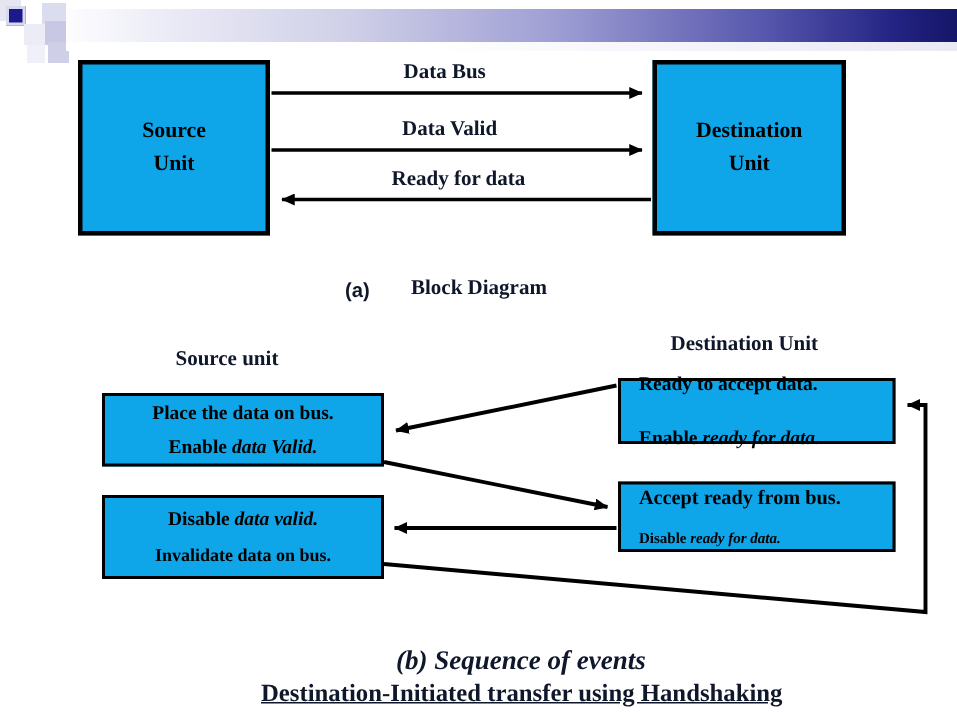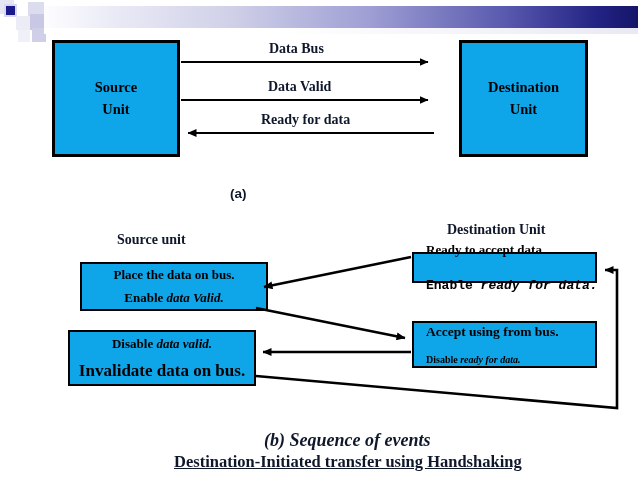--- a/index.html
+++ b/index.html
@@ -82,57 +82,58 @@
     <div class="deco-sq" style="left:18px;top:30px;width:12px;height:12px;background:#f0f0f9;"></div>
     <div class="grad-bar"></div>
     <div class="grad-fade"></div>
   </div>
 
   <div class="ubox unit-box" style="left:52px;top:40px;width:128px;height:117px;">
     <span class="ln">Source</span>
     <span class="ln">Unit</span>
   </div>
 
-  <div class="ubox unit-box" style="left:459px;top:40px;width:129px;height:117px;">
+  <div class="ubox unit-box" style="left:435px;top:40px;width:129px;height:117px;">
     <span class="ln">Destination</span>
     <span class="ln">Unit</span>
   </div>
 
   <div class="lbl" style="left:269px;top:41px;">Data Bus</div>
   <div class="lbl" style="left:268px;top:79px;">Data Valid</div>
   <div class="lbl" style="left:261px;top:112px;">Ready for data</div>
 
   <div class="lbl cap-sans" style="left:230px;top:186px;">(a)</div>
+  <div class="lbl cap-serif" style="left:274px;top:185px;">Block Diagram</div>
 
   <div class="lbl sec-hdr" style="left:117px;top:232px;">Source unit</div>
   <div class="lbl sec-hdr" style="left:447px;top:222px;">Destination Unit</div>
 
-  <div class="ubox sbox center" style="left:68px;top:262px;width:188px;height:49px;margin-left:12px;">
+  <div class="ubox sbox center" style="left:68px;top:262px;width:188px;height:49px;">
     <span class="ln">Place the data on bus.</span>
     <span class="ln" style="margin-top:7px;">
       <span>Enable </span><span class="it">data Valid.</span>
     </span>
   </div>
 
   <div class="ubox sbox center" style="left:68px;top:330px;width:188px;height:56px;">
     <span class="ln">
       <span>Disable </span><span class="it">data valid.</span>
     </span>
-    <span class="ln" style="margin-top:9px;font-size:17px;">Invalidate data on bus.</span>
+    <span class="ln" style="margin-top:9px;font-size:12px;">Invalidate data on bus.</span>
   </div>
 
-  <div class="ubox sbox left" style="left:412px;top:252px;width:185px;height:31px;">
+  <div class="ubox sbox left" style="left:412px;top:252px;width:185px;height:44px;">
     <span class="ln">Ready to accept data.</span>
-    <span class="ln" style="margin-top:20px;font-family:Liberation Mono, monospace;">
+    <span class="ln" style="margin-top:20px;">
       <span>Enable </span><span class="it">ready for data.</span>
     </span>
   </div>
 
   <div class="ubox sbox left" style="left:412px;top:321px;width:185px;height:47px;">
-    <span class="ln" style="font-size:13.5px;">Accept using from bus.</span>
+    <span class="ln" style="font-size:13.5px;">Accept ready from bus.</span>
     <span class="ln" style="margin-top:14px;font-size:10px;">
       <span>Disable </span><span class="it">ready for data.</span>
     </span>
   </div>
 
   <div class="lbl cap-serif" style="left:264px;top:430px;font-size:18px;font-style:italic;">(b) Sequence of events</div>
   <div class="lbl title-main" style="left:174px;top:452px;">Destination-Initiated transfer using Handshaking</div>
 
   <svg class="overlay" viewBox="0 0 638 478">
     <defs>

